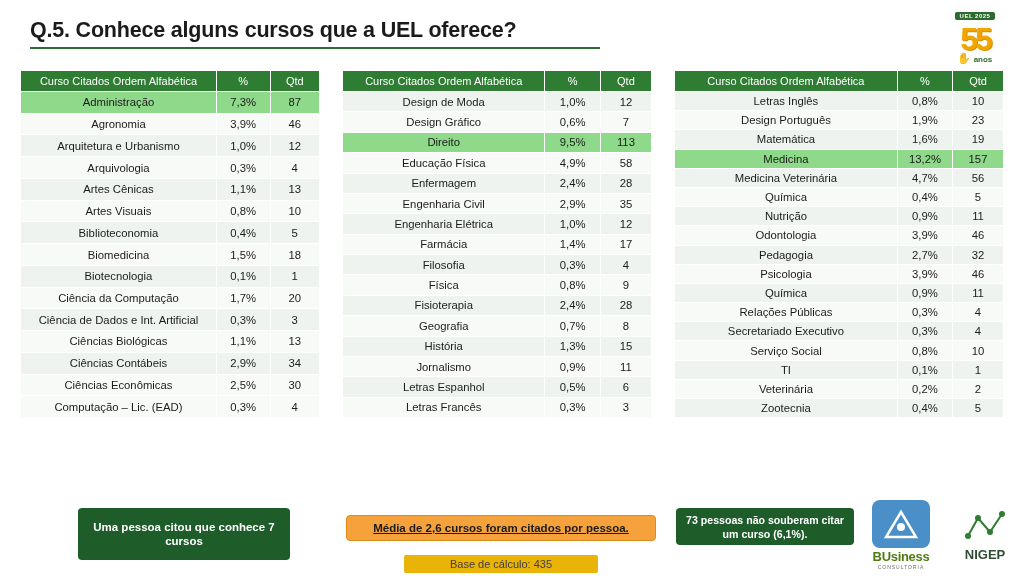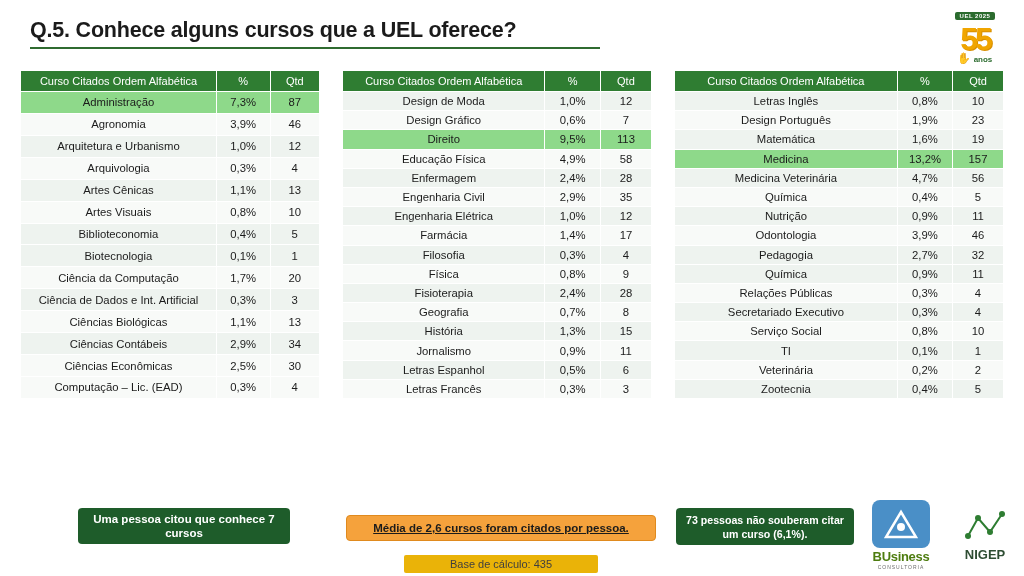--- a/index.html
+++ b/index.html
@@ -82,21 +82,21 @@
   
   .note {
     position:absolute;
     border-radius:4px;
     font-size:11.5px; font-weight:bold;
     text-align:center; line-height:14px;
     display:flex; align-items:center; justify-content:center;
     padding:4px 8px;
   }
   .note-green {
-    left:78px; top:508px; width:212px; height:36px;
+    left:78px; top:508px; width:212px; height:52px;
     background:#1e5c2a; color:#ffffff;
   }
   .note-orange {
     left:346px; top:515px; width:310px; height:26px;
     background:#f5a23c; color:#1b1b1b; border:1px solid #e08a1e;text-decoration:underline;
   }
   .note-green2 {
     left:676px; top:508px; width:178px; height:37px;
     background:#1e5c2a; color:#ffffff; font-size:10.6px;
   }
@@ -189,20 +189,25 @@
         <tr class="even">
           <td class="name">Artes Visuais</td>
           <td class="pct">0,8%</td>
           <td class="qtd">10</td>
         </tr>
         <tr class="odd">
           <td class="name">Biblioteconomia</td>
           <td class="pct">0,4%</td>
           <td class="qtd">5</td>
         </tr>
+        <tr class="even">
+          <td class="name">Biomedicina</td>
+          <td class="pct">1,5%</td>
+          <td class="qtd">18</td>
+        </tr>
         <tr class="odd">
           <td class="name">Biotecnologia</td>
           <td class="pct">0,1%</td>
           <td class="qtd">1</td>
         </tr>
         <tr class="even">
           <td class="name">Ciência da Computação</td>
           <td class="pct">1,7%</td>
           <td class="qtd">20</td>
         </tr>
@@ -372,20 +377,25 @@
         </tr>
         <tr class="even">
           <td class="name">Odontologia</td>
           <td class="pct">3,9%</td>
           <td class="qtd">46</td>
         </tr>
         <tr class="odd">
           <td class="name">Pedagogia</td>
           <td class="pct">2,7%</td>
           <td class="qtd">32</td>
+        </tr>
+        <tr class="even">
+          <td class="name">Psicologia</td>
+          <td class="pct">3,9%</td>
+          <td class="qtd">46</td>
         </tr>
         <tr class="odd">
           <td class="name">Química</td>
           <td class="pct">0,9%</td>
           <td class="qtd">11</td>
         </tr>
         <tr class="even">
           <td class="name">Relações Públicas</td>
           <td class="pct">0,3%</td>
           <td class="qtd">4</td>

